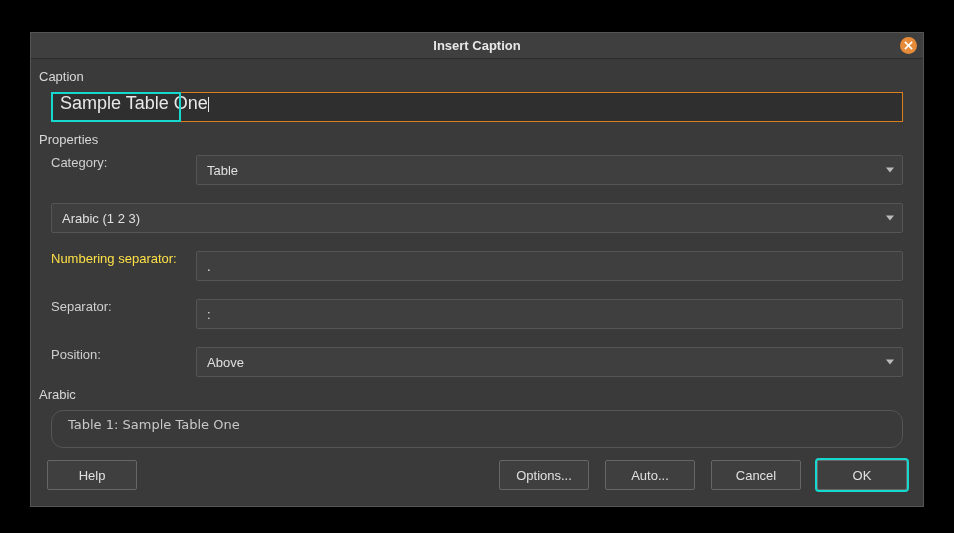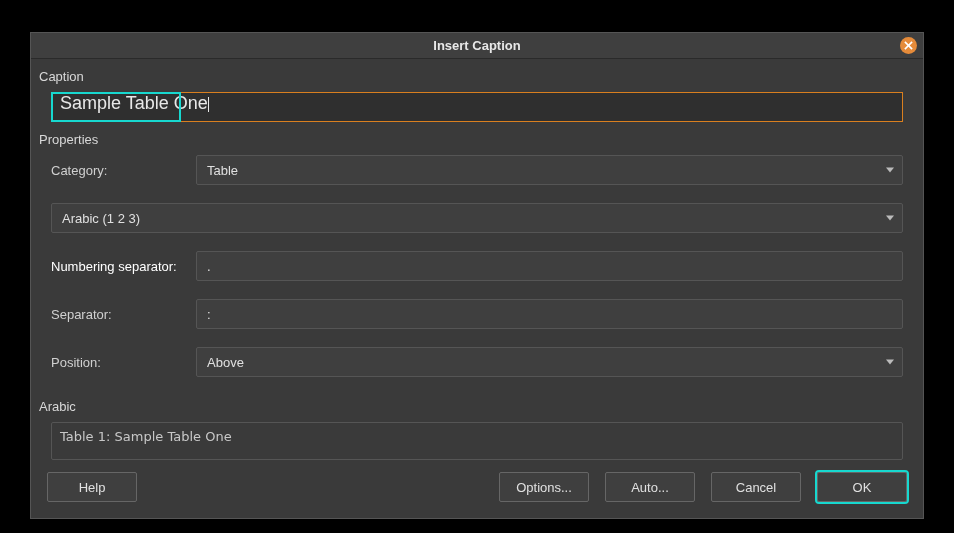--- a/index.html
+++ b/index.html
@@ -76,30 +76,29 @@
   }
   .hl-caption {
     left: 12px;
     top: 0;
     width: 130px;
     height: 30px;
   }
   .props { padding: 0 12px; }
   .row {
     display: flex;
-    align-items: center;
     margin-bottom: 18px;
   }
-  .row:last-child { margin-bottom: 20px; }
+  .row:last-child { margin-bottom: 8px; }
   .row-label {
     width: 145px;
     flex-shrink: 0;
     color: #d0d0d0;
   }
-  .row-label.disabled { color: #ffffff; }
+  .row-label.disabled { color: #fde047; }
   .select, .txt {
     flex: 1;
     height: 30px;
     background: #3f3f3f;
     border: 1px solid #555;
     border-radius: 2px;
     color: #e0e0e0;
     padding: 0 10px;
     display: flex;
     align-items: center;
@@ -115,22 +114,22 @@
     width: 0; height: 0;
     border-left: 4px solid transparent;
     border-right: 4px solid transparent;
     border-top: 5px solid #bbb;
   }
   .preview-box {
     margin: 0 12px 12px 12px;
     height: 38px;
     background: #3a3a3a;
     border: 1px solid #555;
-    border-radius: 2px;
-    padding: 6px 8px;
+    border-radius: 12px;
+    padding: 6px 16px;
     color: #c8c8c8;
     font-family: "DejaVu Sans", sans-serif;
   }
   .button-row {
     display: flex;
     padding: 0 8px 4px 8px;
     gap: 16px;
   }
   .spacer { flex: 1; }
   .btn {

